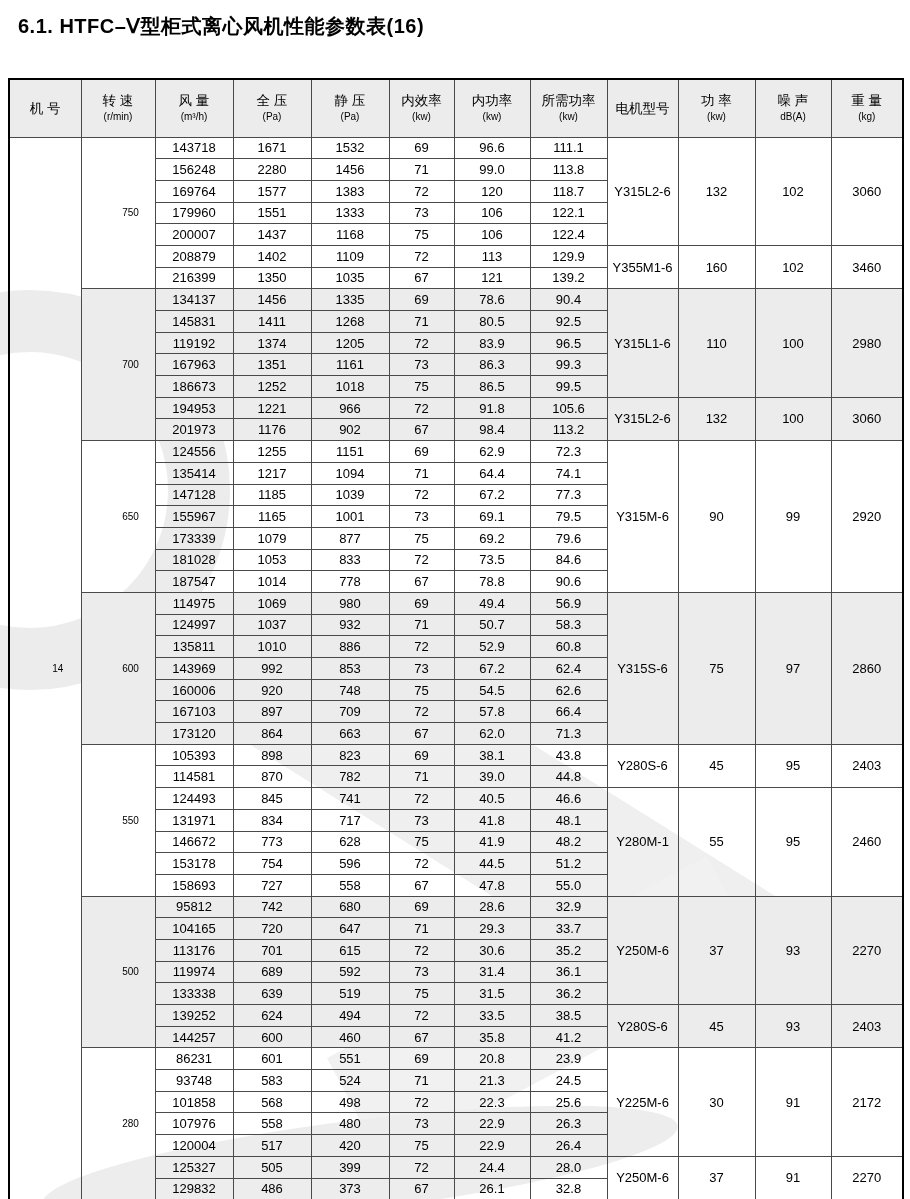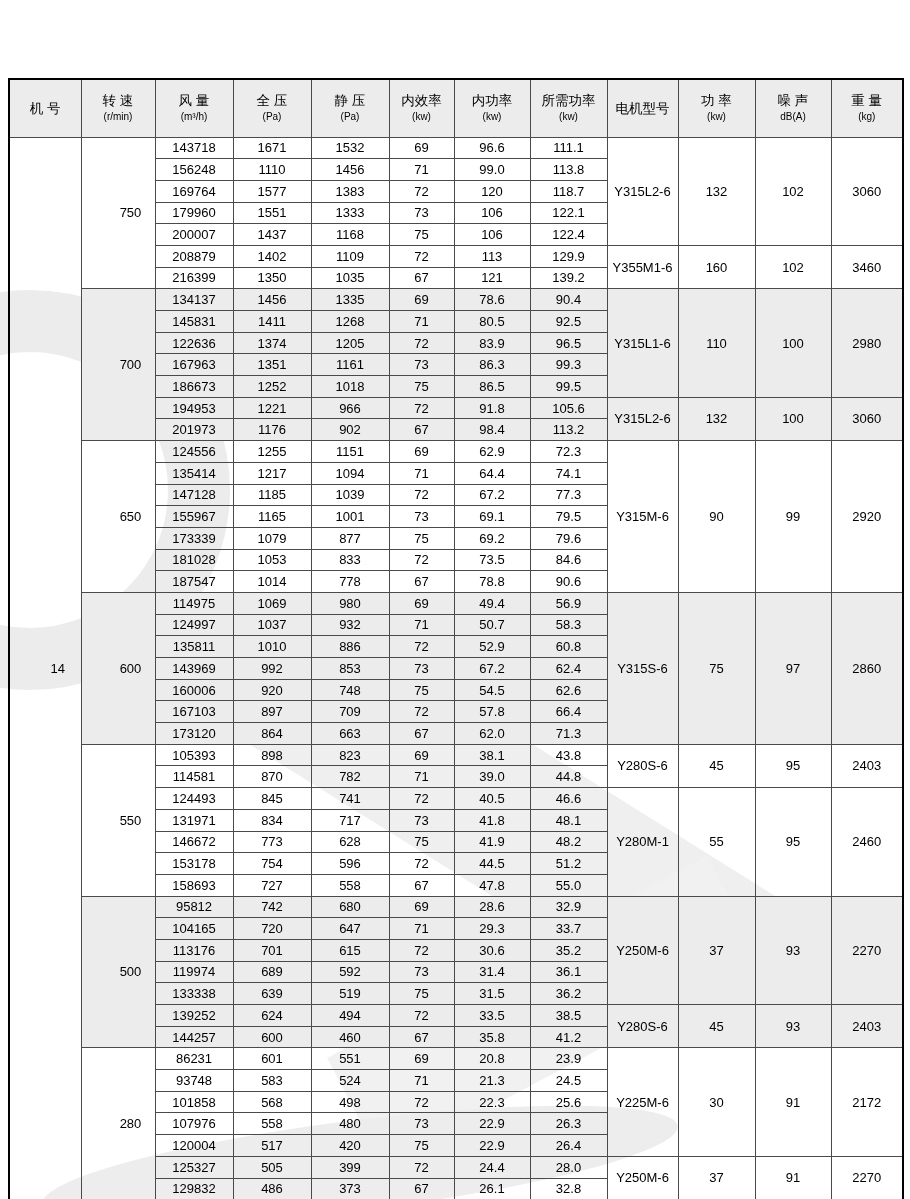--- a/index.html
+++ b/index.html
@@ -60,31 +60,32 @@
   .h-name { font-size: 13.5px; line-height: 17px; }
   .h-unit { font-size: 10px; line-height: 16px; }
   tbody td {
     height: 21.7px;
     font-size: 13px;
     padding: 0 2px;
     background: transparent;
     white-space: nowrap;
   }
   tbody td.shaded { background: #ececec; }
-  td.machine-cell, td.speed-cell { font-size: 13px; padding-left: 27px; }
+  td.machine-cell, td.speed-cell { font-size: 10px; padding-left: 27px; }
 </style>
 </head>
 <body>
 
 <div class="page">
   <div class="wm wm-ring"></div>
   <div class="wm wm-band1"></div>
   <div class="wm wm-band2"></div>
   <div class="wm wm-band3"></div>
 
+  <div class="title">6.1. HTFC–Ⅴ型柜式离心风机性能参数表(16)</div>
 
   <table class="spec-table">
     <colgroup>
       <col style="width:72px">
         <col style="width:74px">
         <col style="width:78px">
       <col style="width:78px">
         <col style="width:78px">
         <col style="width:65px">
       <col style="width:76px">
@@ -154,21 +155,21 @@
           <td class="">69</td>
           <td class="">96.6</td>
           <td class="">111.1</td>
           <td rowspan="5" class="">Y315L2-6</td>
           <td rowspan="5" class="">132</td>
           <td rowspan="5" class="">102</td>
           <td rowspan="5" class="">3060</td>
         </tr>
         <tr>
           <td class="">156248</td>
-          <td class="">1110</td>
+          <td class="">2280</td>
           <td class="">1456</td>
           <td class="">71</td>
           <td class="">99.0</td>
           <td class="">113.8</td>
         </tr>
         <tr>
           <td class="">169764</td>
           <td class="">1577</td>
           <td class="">1383</td>
           <td class="">72</td>
@@ -226,21 +227,21 @@
         </tr>
         <tr>
           <td class=" shaded">145831</td>
           <td class=" shaded">1411</td>
           <td class=" shaded">1268</td>
           <td class=" shaded">71</td>
           <td class=" shaded">80.5</td>
           <td class=" shaded">92.5</td>
         </tr>
         <tr>
-          <td class=" shaded">122636</td>
+          <td class=" shaded">119192</td>
           <td class=" shaded">1374</td>
           <td class=" shaded">1205</td>
           <td class=" shaded">72</td>
           <td class=" shaded">83.9</td>
           <td class=" shaded">96.5</td>
         </tr>
         <tr>
           <td class=" shaded">167963</td>
           <td class=" shaded">1351</td>
           <td class=" shaded">1161</td>

